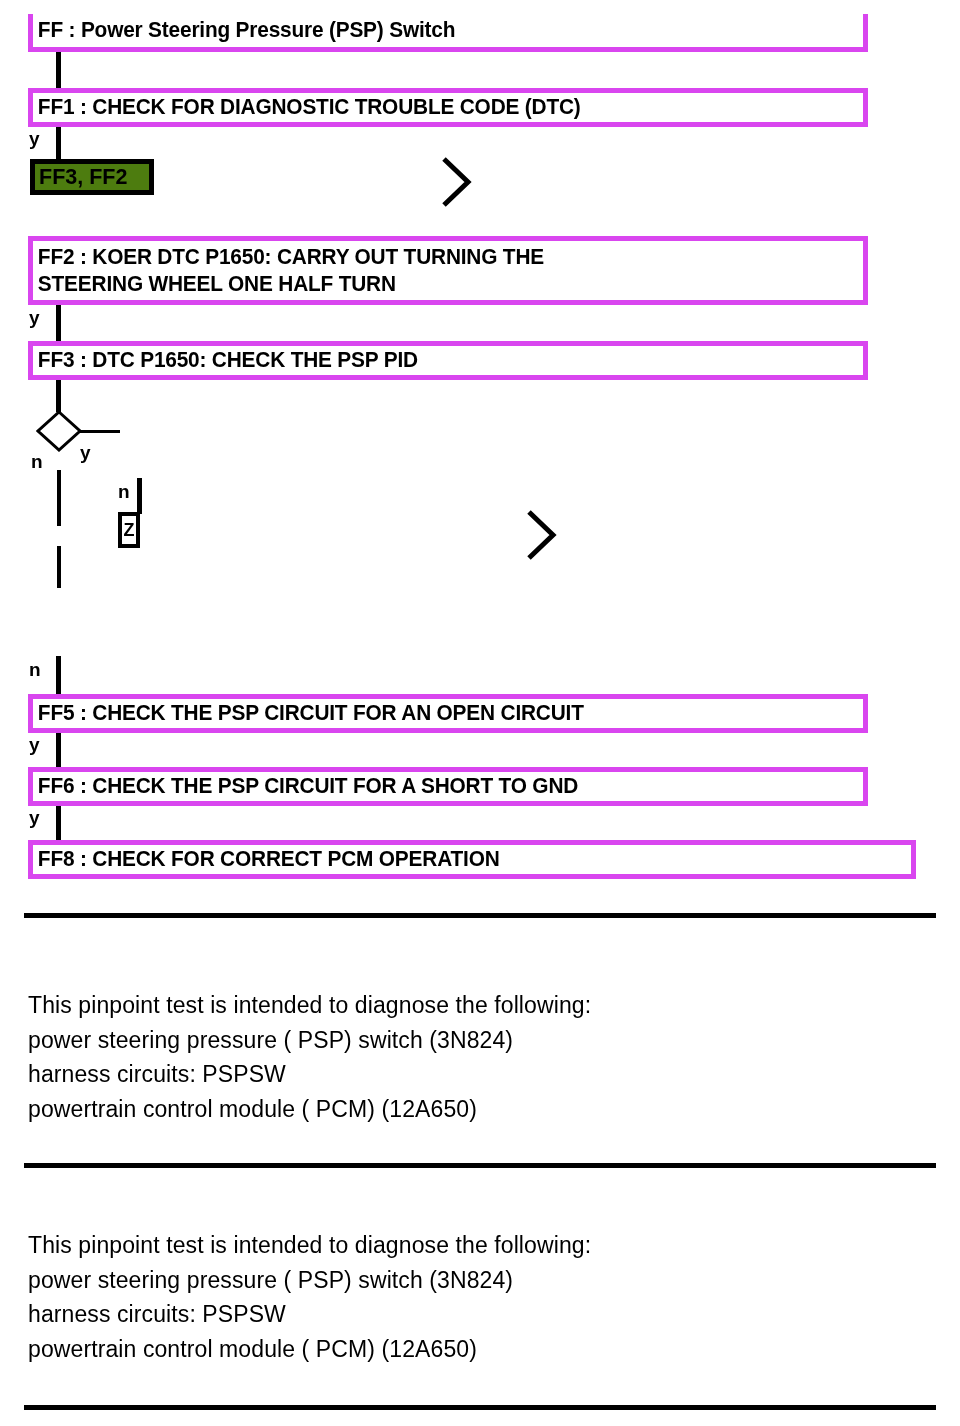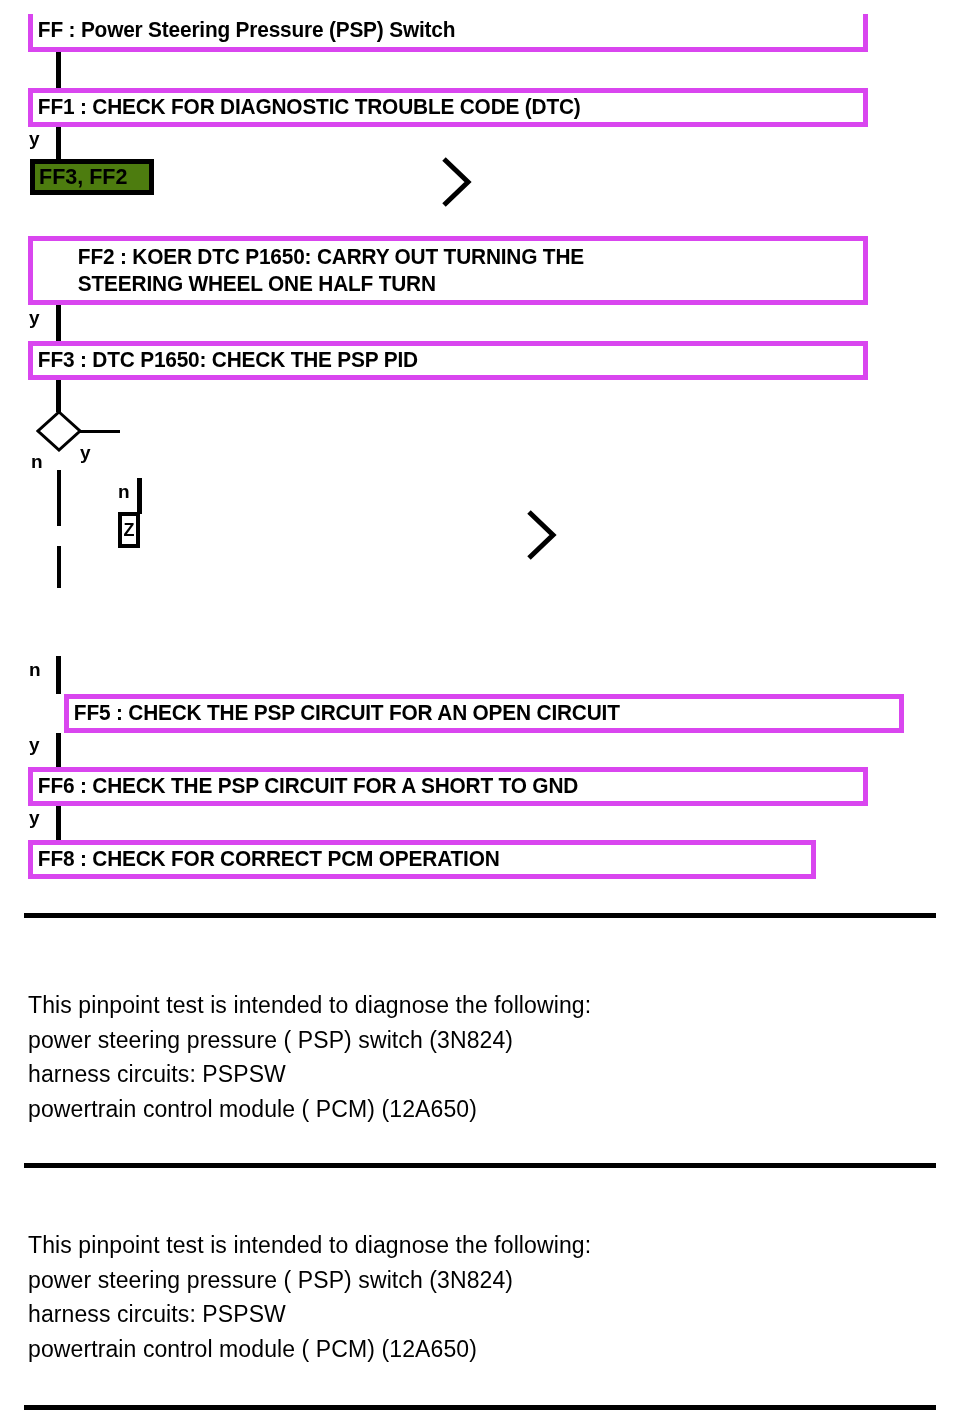--- a/index.html
+++ b/index.html
@@ -158,21 +158,21 @@
   <div class="ref-box" style="left:30px; top:159px; width:124px; height:36px;">
     <span class="ref-label">FF3, FF2</span>
   </div>
 
   <div class="chevron" style="left:440px; top:155px;">
     <svg width="40" height="54" viewBox="0 0 40 54">
       <polyline points="4,4 28,27 4,50" fill="none" stroke="#000" stroke-width="5"></polyline>
     </svg>
   </div>
 
-  <div class="step-box" style="left:28px; top:236px; width:840px; height:69px;padding-left:40px;">
+  <div class="step-box" style="left:28px; top:236px; width:840px; height:69px;">
     <span class="step-label">FF2 : KOER DTC P1650: CARRY OUT TURNING THE
 STEERING WHEEL ONE HALF TURN</span>
   </div>
 
   <div class="vline" style="left:56px; top:305px; width:5px; height:38px;"></div>
   <div class="branch-label" style="left:29px; top:308px;">y</div>
 
   <div class="step-box" style="left:28px; top:341px; width:840px; height:39px;">
     <span class="step-label">FF3 : DTC P1650: CHECK THE PSP PID</span>
   </div>
@@ -203,35 +203,35 @@
     </svg>
   </div>
 
   <div class="vline-thin" style="left:57px; top:470px; width:4px; height:56px;"></div>
   <div class="vline-thin" style="left:57px; top:546px; width:4px; height:42px;"></div>
 
 
   <div class="vline" style="left:56px; top:656px; width:5px; height:38px;"></div>
   <div class="branch-label" style="left:29px; top:660px;">n</div>
 
-  <div class="step-box" style="left:28px; top:694px; width:840px; height:39px;margin-left:36px;">
+  <div class="step-box" style="left:28px; top:694px; width:840px; height:39px;">
     <span class="step-label">FF5 : CHECK THE PSP CIRCUIT FOR AN OPEN CIRCUIT</span>
   </div>
 
   <div class="vline" style="left:56px; top:733px; width:5px; height:34px;"></div>
   <div class="branch-label" style="left:29px; top:735px;">y</div>
 
   <div class="step-box" style="left:28px; top:767px; width:840px; height:39px;">
     <span class="step-label">FF6 : CHECK THE PSP CIRCUIT FOR A SHORT TO GND</span>
   </div>
 
   <div class="vline" style="left:56px; top:806px; width:5px; height:34px;"></div>
   <div class="branch-label" style="left:29px; top:808px;">y</div>
 
-  <div class="step-box" style="left:28px; top:840px; width:788px; height:39px;">
+  <div class="step-box" style="left:28px; top:840px; width:888px; height:39px;">
     <span class="step-label">FF8 : CHECK FOR CORRECT PCM OPERATION</span>
   </div>
 
   <div class="rule" style="left:24px; top:913px; width:912px; height:5px;"></div>
 
   <div class="para" style="left:28px; top:988px; width:900px;">This pinpoint test is intended to diagnose the following:
 power steering pressure ( PSP) switch (3N824)
 harness circuits: PSPSW
 powertrain control module ( PCM) (12A650)</div>
 

